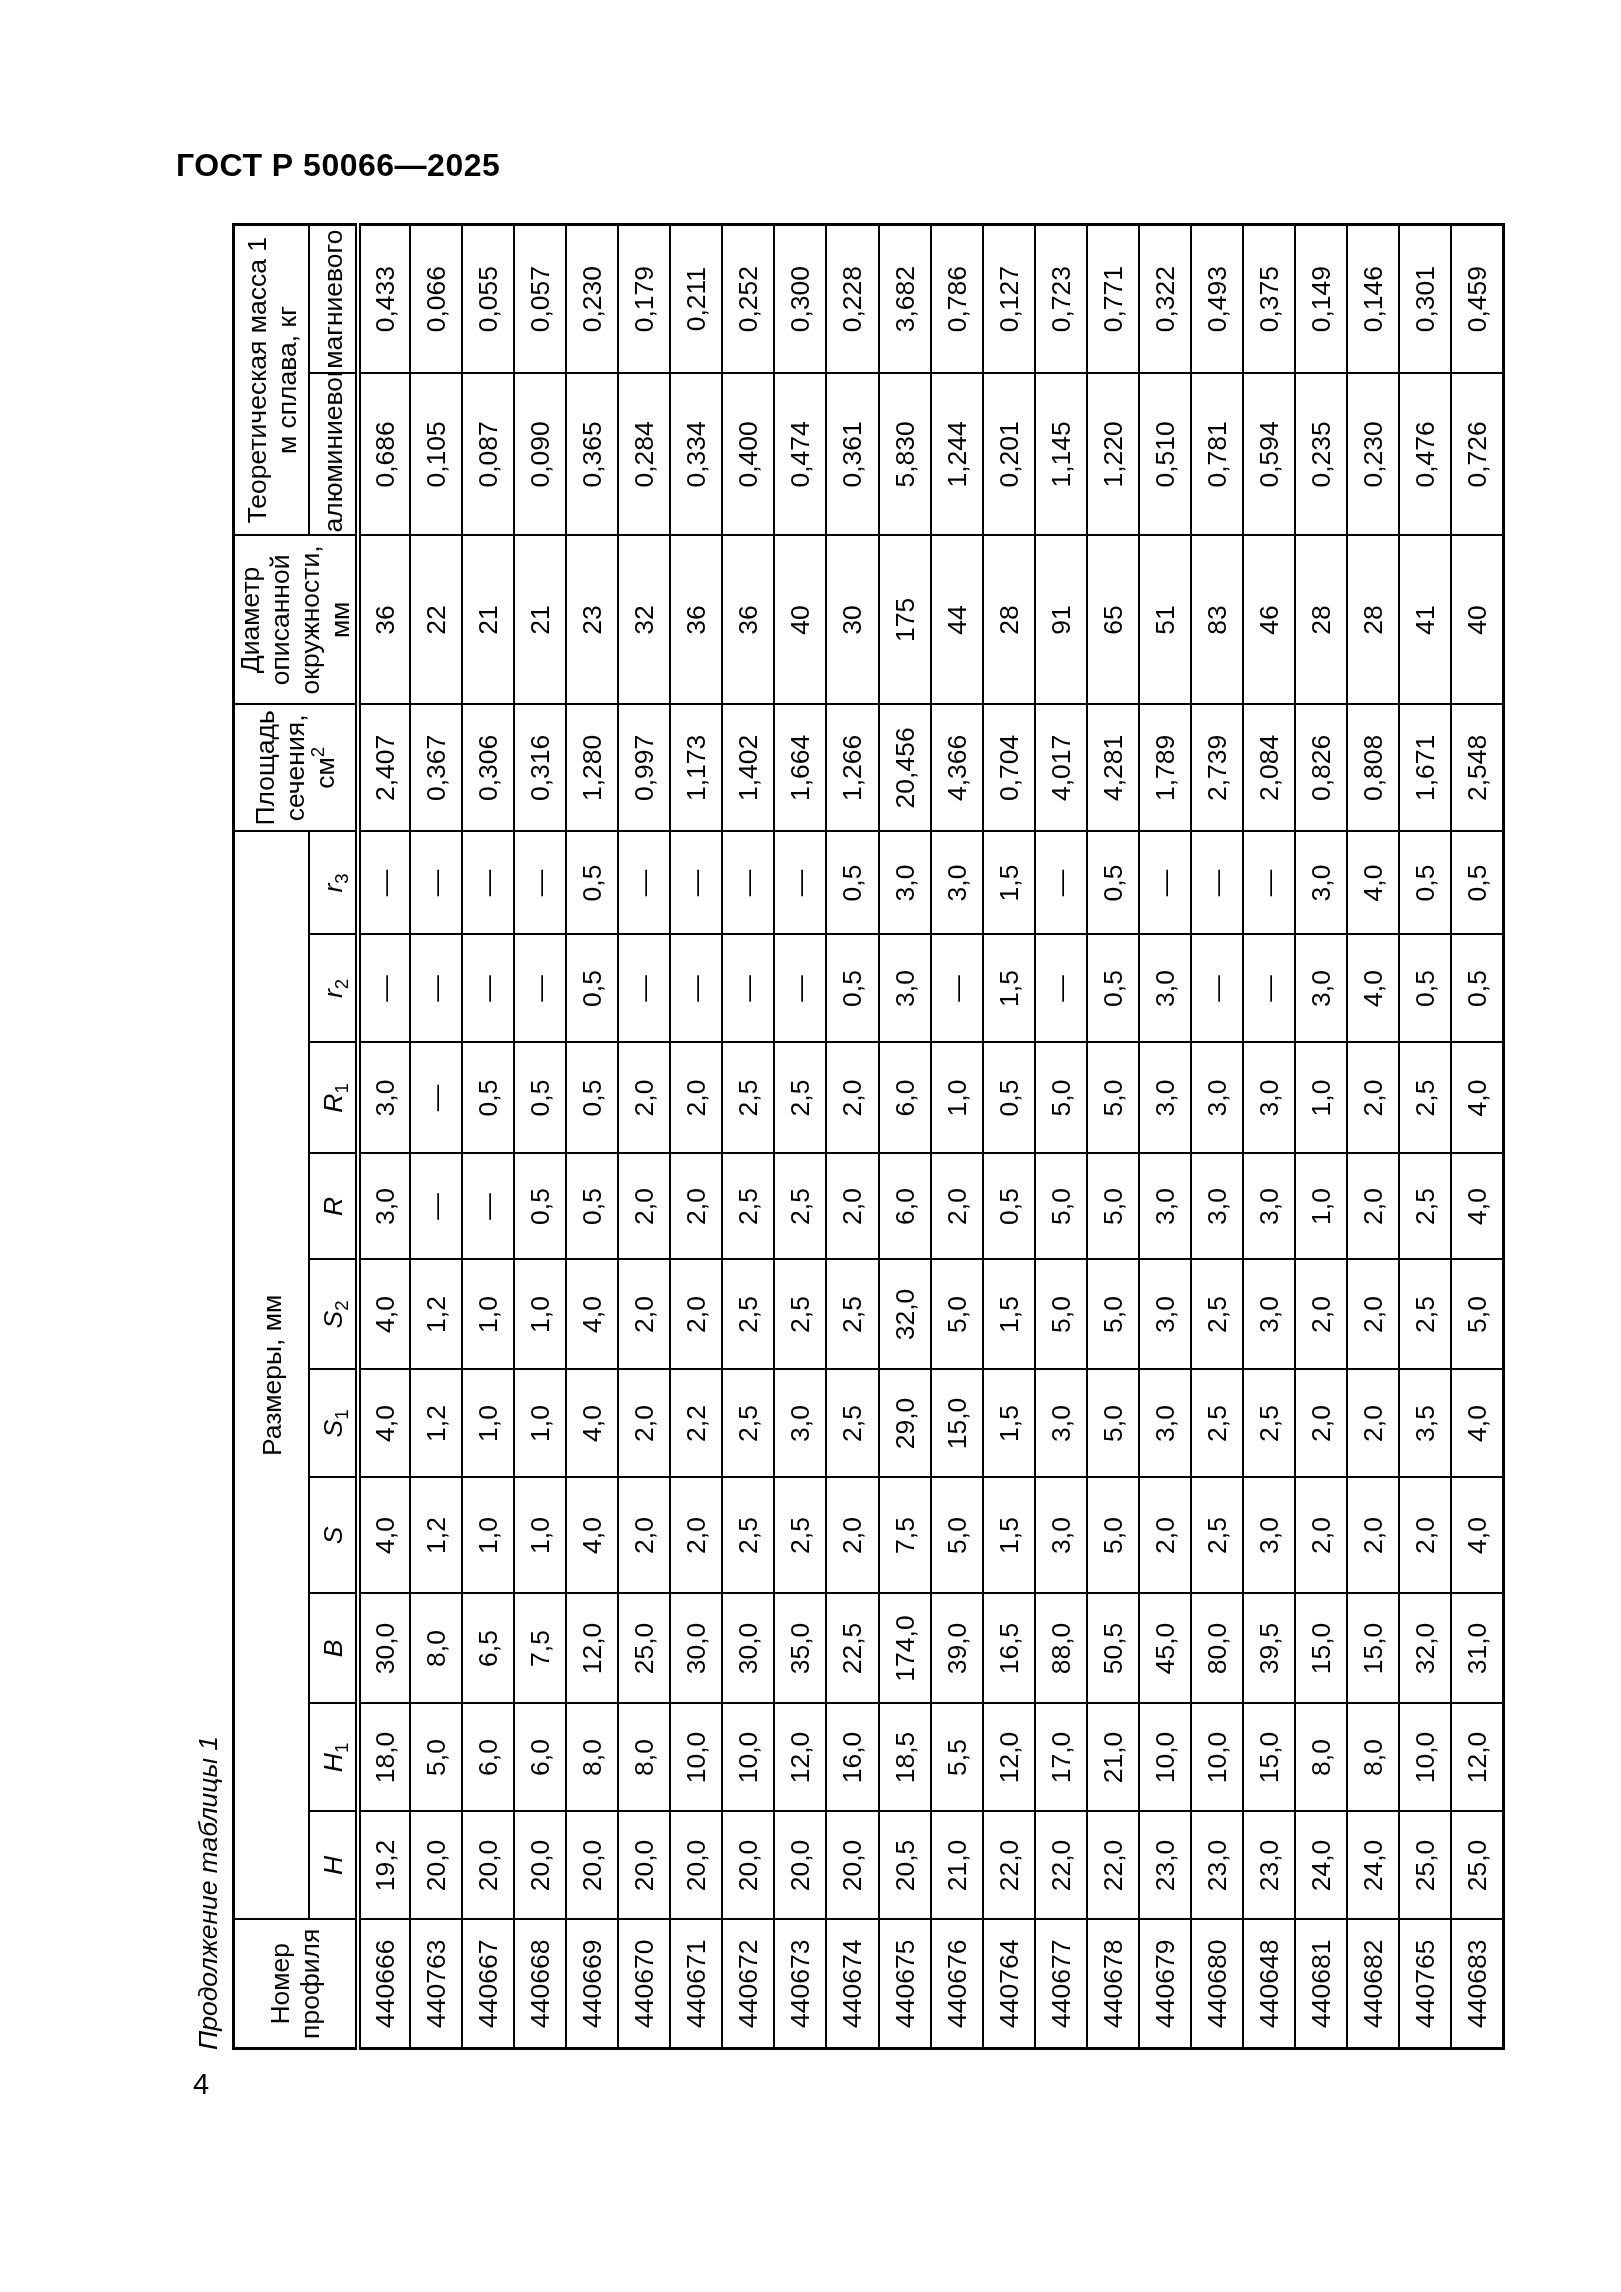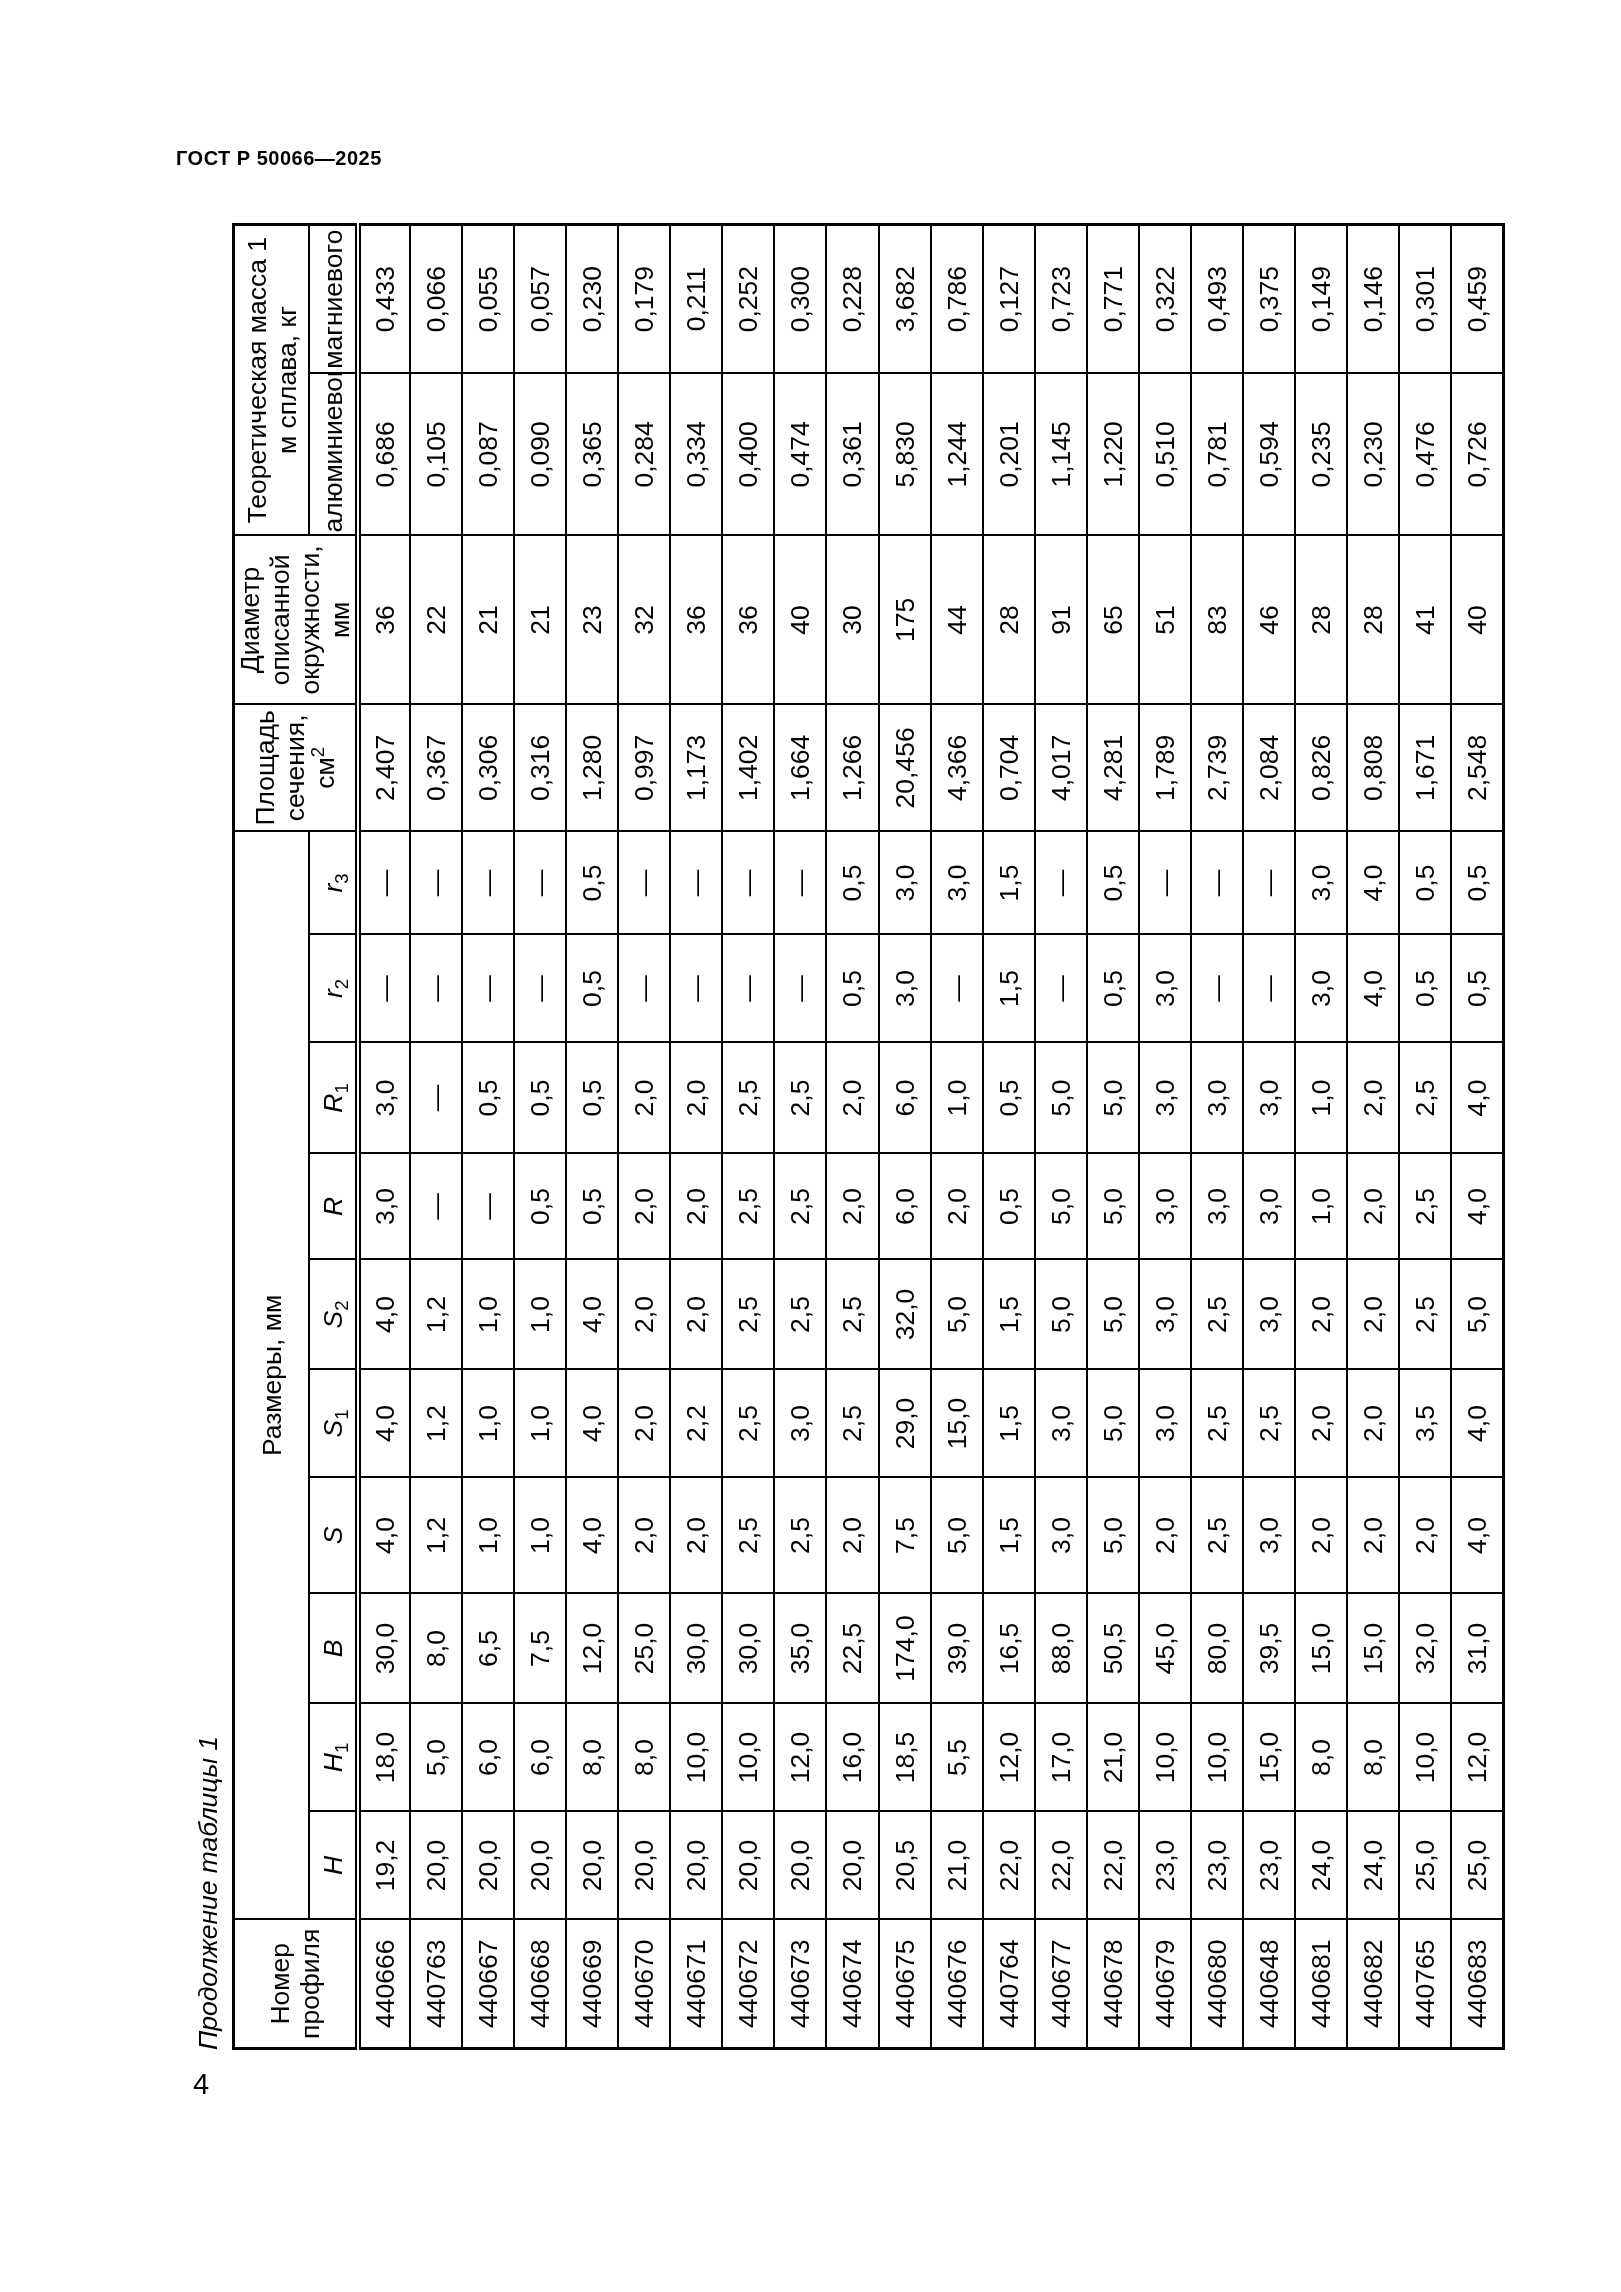--- a/index.html
+++ b/index.html
@@ -7,21 +7,21 @@
     position: relative;
     width: 1621px; height: 2293px;
     background: #ffffff;
     overflow: hidden;
     font-family: "Liberation Sans", "DejaVu Sans", sans-serif;
     color: #000;
   }
   .doc-header {
     position: absolute;
     left: 176px; top: 147px;
-    font-size: 20px; font-weight: bold;
+    font-size: 32px; font-weight: bold;
     letter-spacing: 0.5px;
     white-space: nowrap;
   }
   
   .rotor {
     position: absolute;
     left: 193px; top: 2050px;
     width: 1822px; height: 1309px;
     transform: rotate(-90deg);
     transform-origin: 0 0;

